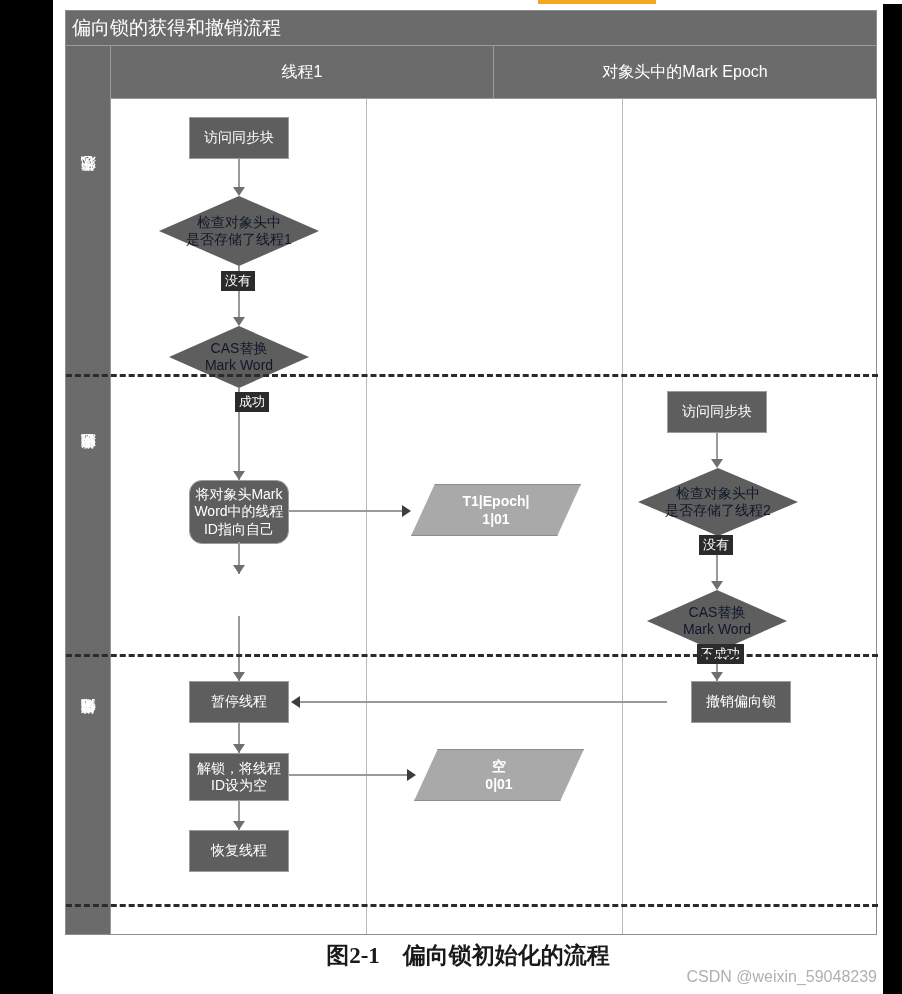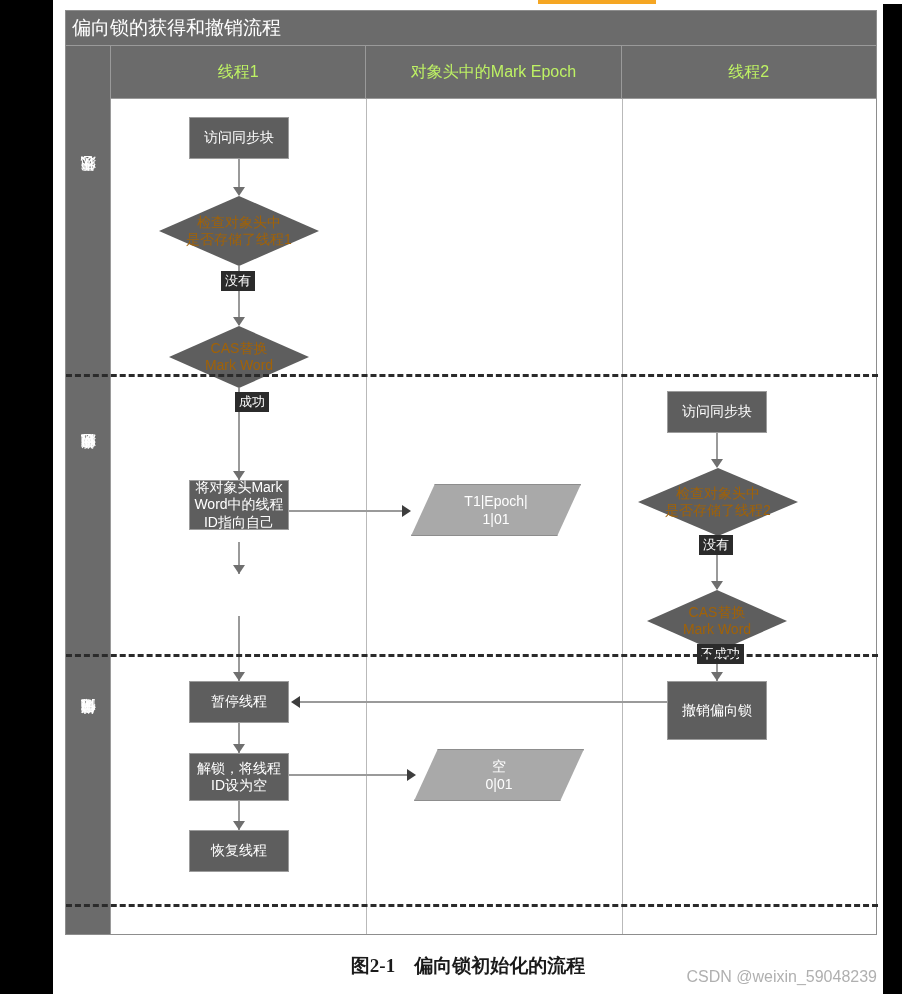--- a/index.html
+++ b/index.html
@@ -63,21 +63,21 @@
   }
   
   .col-head-row {
     position:absolute; left:45px; top:35px; right:0; height:53px;
     background:#6b6b6b;
     display:flex;
     border-bottom:1px solid #9a9a9a;
   }
   .col-head {
     flex:1 1 0;
-    color:#bef264; font-size:16px;
+    color:#ffffff; font-size:16px;
     display:flex; align-items:center; justify-content:center;
     border-right:1px solid #9a9a9a;
   }
   .col-head:last-child { border-right:none; }
 
   
   .canvas {
     position:absolute; left:45px; top:88px; right:0; bottom:0;
     background:#ffffff;
   }
@@ -106,24 +106,24 @@
     position:absolute;
     display:flex; align-items:center; justify-content:center;
   }
   .diamond-shape {
     position:absolute; inset:0;
     background:#5e5e5e;
     clip-path: polygon(50% 0%, 100% 50%, 50% 100%, 0% 50%);
   }
   .diamond-text {
     position:relative;
-    color:#a16207; font-size:14px; line-height:1.25;
+    color:#0f172a; font-size:14px; line-height:1.25;
     text-align:center; white-space:pre-line;
   }
-  .para-wrap { position:absolute; }
+  .para-wrap { position:absolute;font-weight:bold; }
   .para-shape {
     position:absolute; inset:0;
     background:#a9a9a9;
     border:1px solid #8d8d8d;
     clip-path: polygon(14% 0%, 100% 0%, 86% 100%, 0% 100%);
   }
   .para-text {
     position:absolute; inset:0;
     display:flex; align-items:center; justify-content:center;
     color:#ffffff; font-size:14px; line-height:1.3;
@@ -157,23 +157,22 @@
     font-size:13px; line-height:1;
     padding:3px 4px 4px 4px;
     white-space:nowrap;
   }
 
   
   .caption {
     position:absolute; left:0; top:940px; width:830px;
     text-align:center;
     font-family:"Liberation Serif","DejaVu Serif",serif;
-    font-size:19px; color:#1a1a1a;
+    font-size:23px; color:#1a1a1a;
     font-weight:bold;
-    margin-top:13px;
   }
   .caption .fig { font-weight:bold; }
   .watermark {
     position:absolute; right:6px; top:968px;
     color:#b0b0b0; font-size:16px;
     font-family:"Liberation Sans","DejaVu Sans",sans-serif;
     white-space:nowrap;
   }
 </style>
 </head>
@@ -194,21 +193,20 @@
 
       <div class="side-rail">
         <div class="rail-label" style="top:0px; height:275px;">无锁状态</div>
         <div class="rail-label" style="top:275px; height:280px;">偏向锁状态</div>
         <div class="rail-label" style="top:555px; height:250px;">撤销偏向锁</div>
       </div>
 
       <div class="col-head-row">
         <div class="col-head">线程1</div>
         <div class="col-head">对象头中的Mark Epoch</div>
-        <div class="col-head">线程2</div>
       </div>
 
       <div class="canvas">
 
         <div class="col-div" style="left:255px;"></div>
         <div class="col-div" style="left:511px;"></div>
 
         <div class="node" style="left:78px; top:18px; width:100px; height:42px;">访问同步块</div>
 
         <div class="vline" style="left:127px; top:60px; height:33px;"></div>
@@ -227,21 +225,21 @@
         <div class="diamond-wrap" style="left:58px; top:227px; width:140px; height:62px;">
           <div class="diamond-shape"></div>
           <div class="diamond-text">CAS替换
 Mark Word</div>
         </div>
 
         <div class="vline" style="left:127px; top:289px; height:92px;"></div>
         <div class="edge-label" style="left:124px; top:293px;">成功</div>
         <div class="arrow-down" style="left:122px; top:372px;"></div>
 
-        <div class="node" style="left:78px; top:381px; width:100px; height:50px;">将对象头Mark
+        <div class="node" style="left:78px; top:381px; width:100px; height:64px;border-radius:13px;">将对象头Mark
 Word中的线程
 ID指向自己</div>
 
         <div class="vline" style="left:127px; top:443px; height:32px;"></div>
         <div class="arrow-down" style="left:122px; top:466px;"></div>
 
 
         <div class="vline" style="left:127px; top:517px; height:65px;"></div>
         <div class="arrow-down" style="left:122px; top:573px;"></div>
 
@@ -294,21 +292,21 @@
         <div class="diamond-wrap" style="left:536px; top:491px; width:140px; height:62px;">
           <div class="diamond-shape"></div>
           <div class="diamond-text">CAS替换
 Mark Word</div>
         </div>
 
         <div class="vline" style="left:605px; top:553px; height:42px;"></div>
         <div class="edge-label" style="left:580px; top:545px;margin-left:6px;">不成功</div>
         <div class="arrow-down" style="left:600px; top:573px;"></div>
 
-        <div class="node" style="left:556px; top:582px; width:100px; height:59px;">撤销偏向锁</div>
+        <div class="node" style="left:580px; top:582px; width:100px; height:42px;">撤销偏向锁</div>
 
         <div class="hline" style="left:189px; top:602px; width:367px;"></div>
         <div class="arrow-left" style="left:180px; top:597px;"></div>
 
       </div>
 
       <div class="lane-sep" style="top:363px;"></div>
       <div class="lane-sep" style="top:643px;"></div>
       <div class="lane-sep" style="top:893px;"></div>
 

